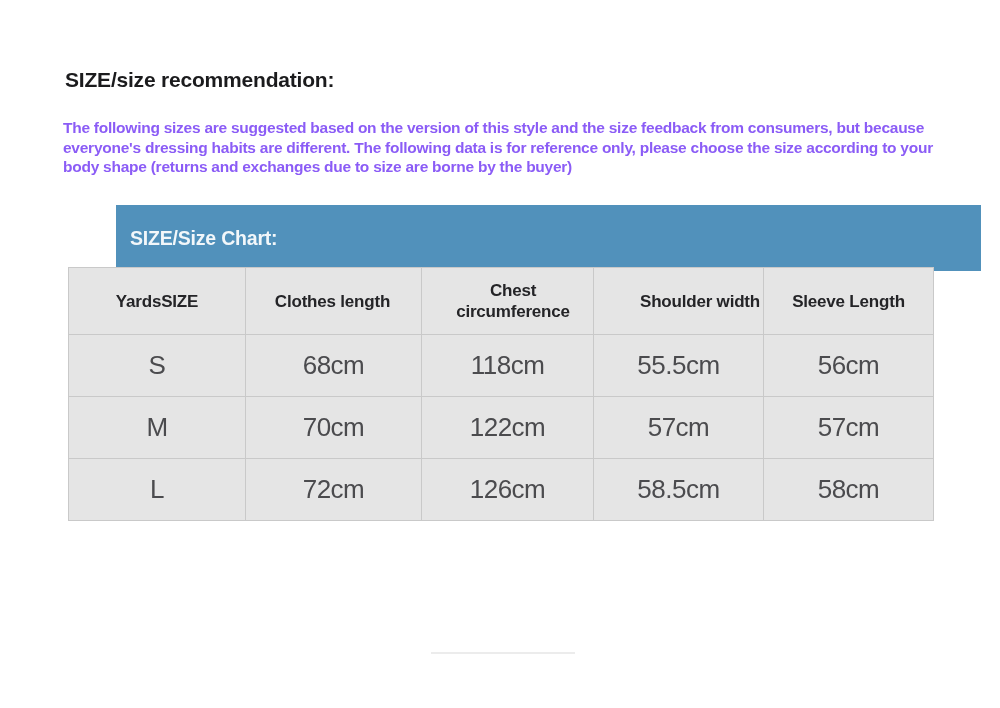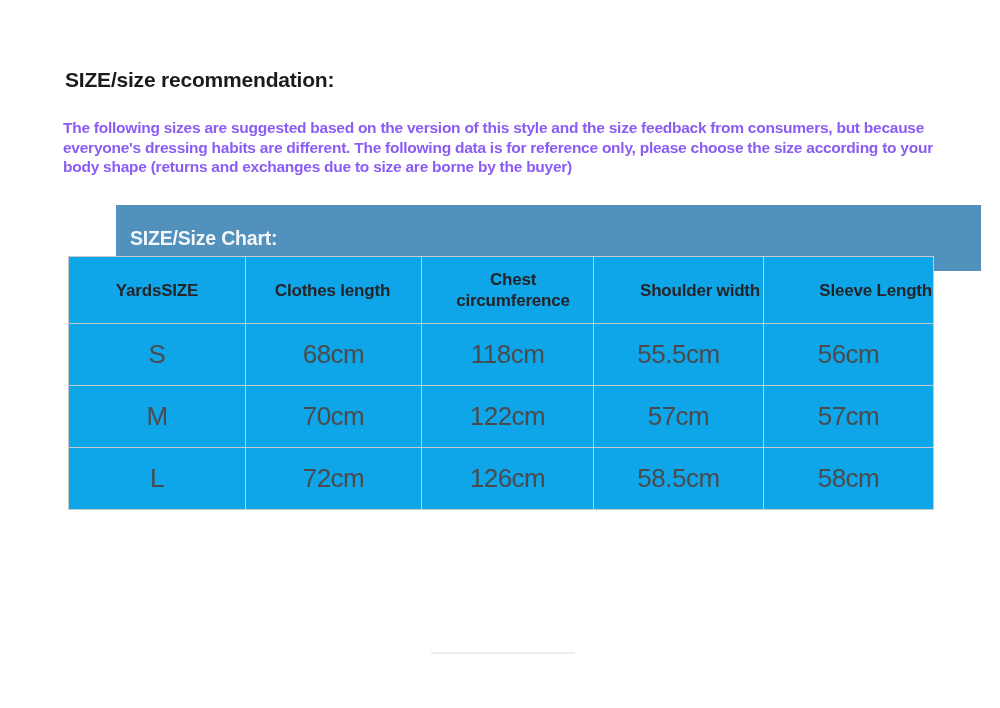--- a/index.html
+++ b/index.html
@@ -49,45 +49,45 @@
   }
   .chart-header span {
     color: #f2f7fa;
     font-size: 19.5px;
     font-weight: 700;
     letter-spacing: -0.2px;
   }
   .size-table {
     position: absolute;
     left: 68px;
-    top: 256px;
+    top: 267px;
     width: 865px;
     border-collapse: collapse;
     table-layout: fixed;
-    background: #0ea5e9;
+    background: #e5e5e5;
   }
   .size-table th, .size-table td {
     border: 1px solid #c9c9c9;
     box-sizing: border-box;
     vertical-align: middle;
   }
   .size-table thead tr { height: 67px; }
   .size-table tbody tr { height: 62px; }
   .size-table th {
     font-size: 17px;
     font-weight: 700;
     color: #242427;
     letter-spacing: -0.2px;
     line-height: 21px;
   }
   th.c0 { text-align: center; }
   th.c1 { padding-right: 3px; }
   th.c2 { text-align: center; padding-left: 12px; }
   th.c3 { text-align: center; padding-left: 44px; }
-  th.c4 { text-align: right; }
+  th.c4 { text-align: center; }
   .size-table td {
     text-align: center;
     font-size: 26px;
     font-weight: 400;
     letter-spacing: -0.5px;
     color: #4b4b4e;
   }
   .bottom-divider {
     position: absolute;
     left: 431px;

